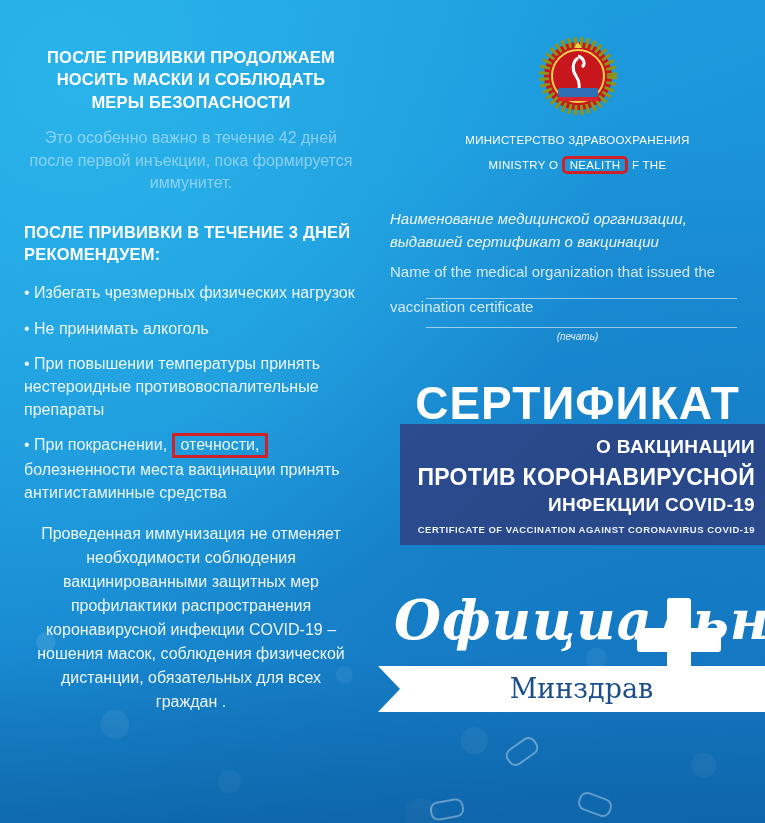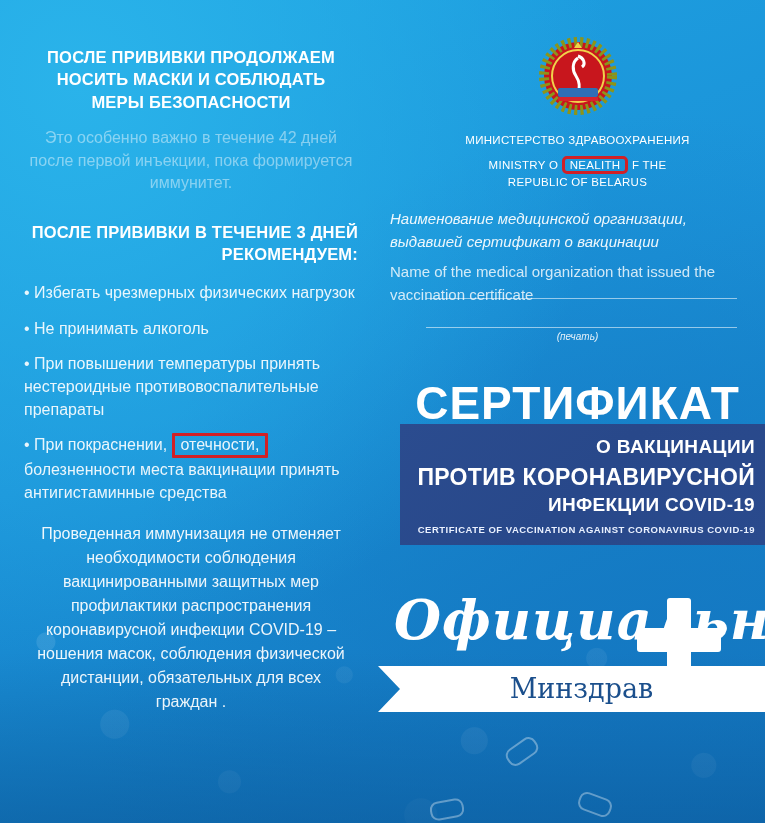--- a/index.html
+++ b/index.html
@@ -70,21 +70,21 @@
     font-size: 16px;
     line-height: 1.42;
     text-align: center;
     color: rgba(255,255,255,0.45);
   }
   .section-title {
     margin-top: 26px;
     font-size: 16.5px;
     font-weight: bold;
     line-height: 1.35;
-    text-align: right;
+    text-align: left;
     letter-spacing: 0.2px;
   }
   .bullets {
     margin-top: 16px;
     padding: 0;
     list-style: none;
   }
   .bullets li {
     font-size: 16px;
     line-height: 1.45;
@@ -335,28 +335,27 @@
       </svg>
     </div>
 
     <div class="ministry">
       <div>МИНИСТЕРСТВО ЗДРАВООХРАНЕНИЯ</div>
       <div class="en">
         <span>MINISTRY O</span>
         <span class="hl-box-en">NEALITH</span>
         <span>F THE</span>
       </div>
-      <div>REPUBLIC OF BELARUS</div>
     </div>
 
     <div class="org-note">
       <div>Наименование медицинской организации,</div>
       <div>выдавшей сертификат о вакцинации</div>
       <div class="en2">Name of the medical organization that issued the</div>
-      <div class="en2" style="margin-top:0">vaccination certificate</div>
+      <div class="en2" style="margin-top:12px">vaccination certificate</div>
     </div>
 
     <div class="rule r1"></div>
     <div class="rule r2"></div>
     <div class="seal">(печать)</div>
 
     <div class="cert-word">СЕРТИФИКАТ</div>
 
     <div class="cert-panel">
       <div class="l1">О ВАКЦИНАЦИИ</div>

